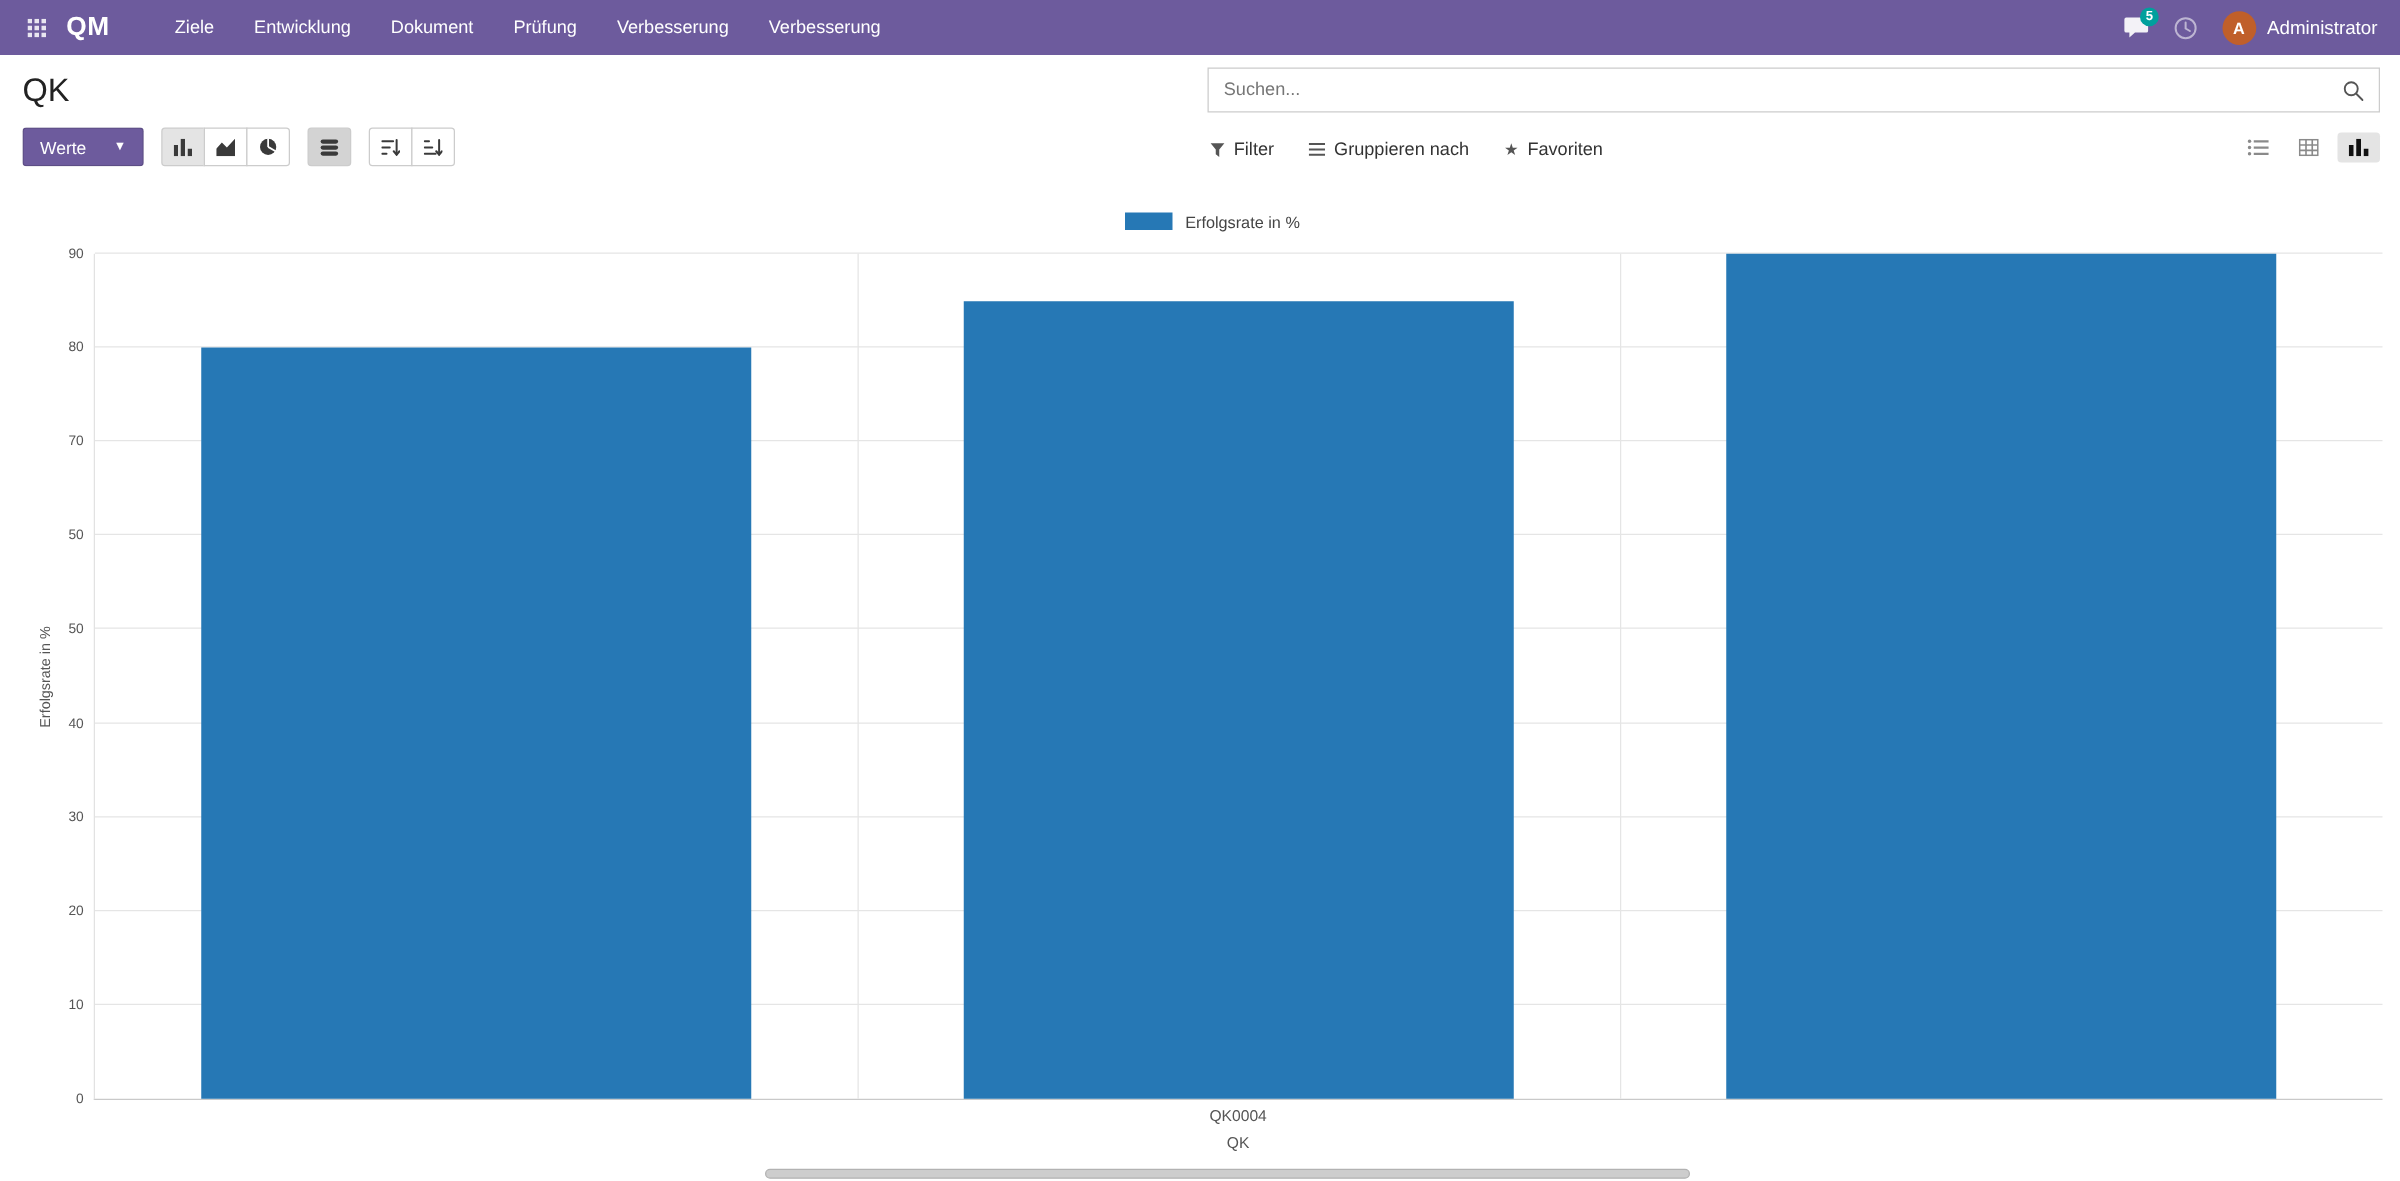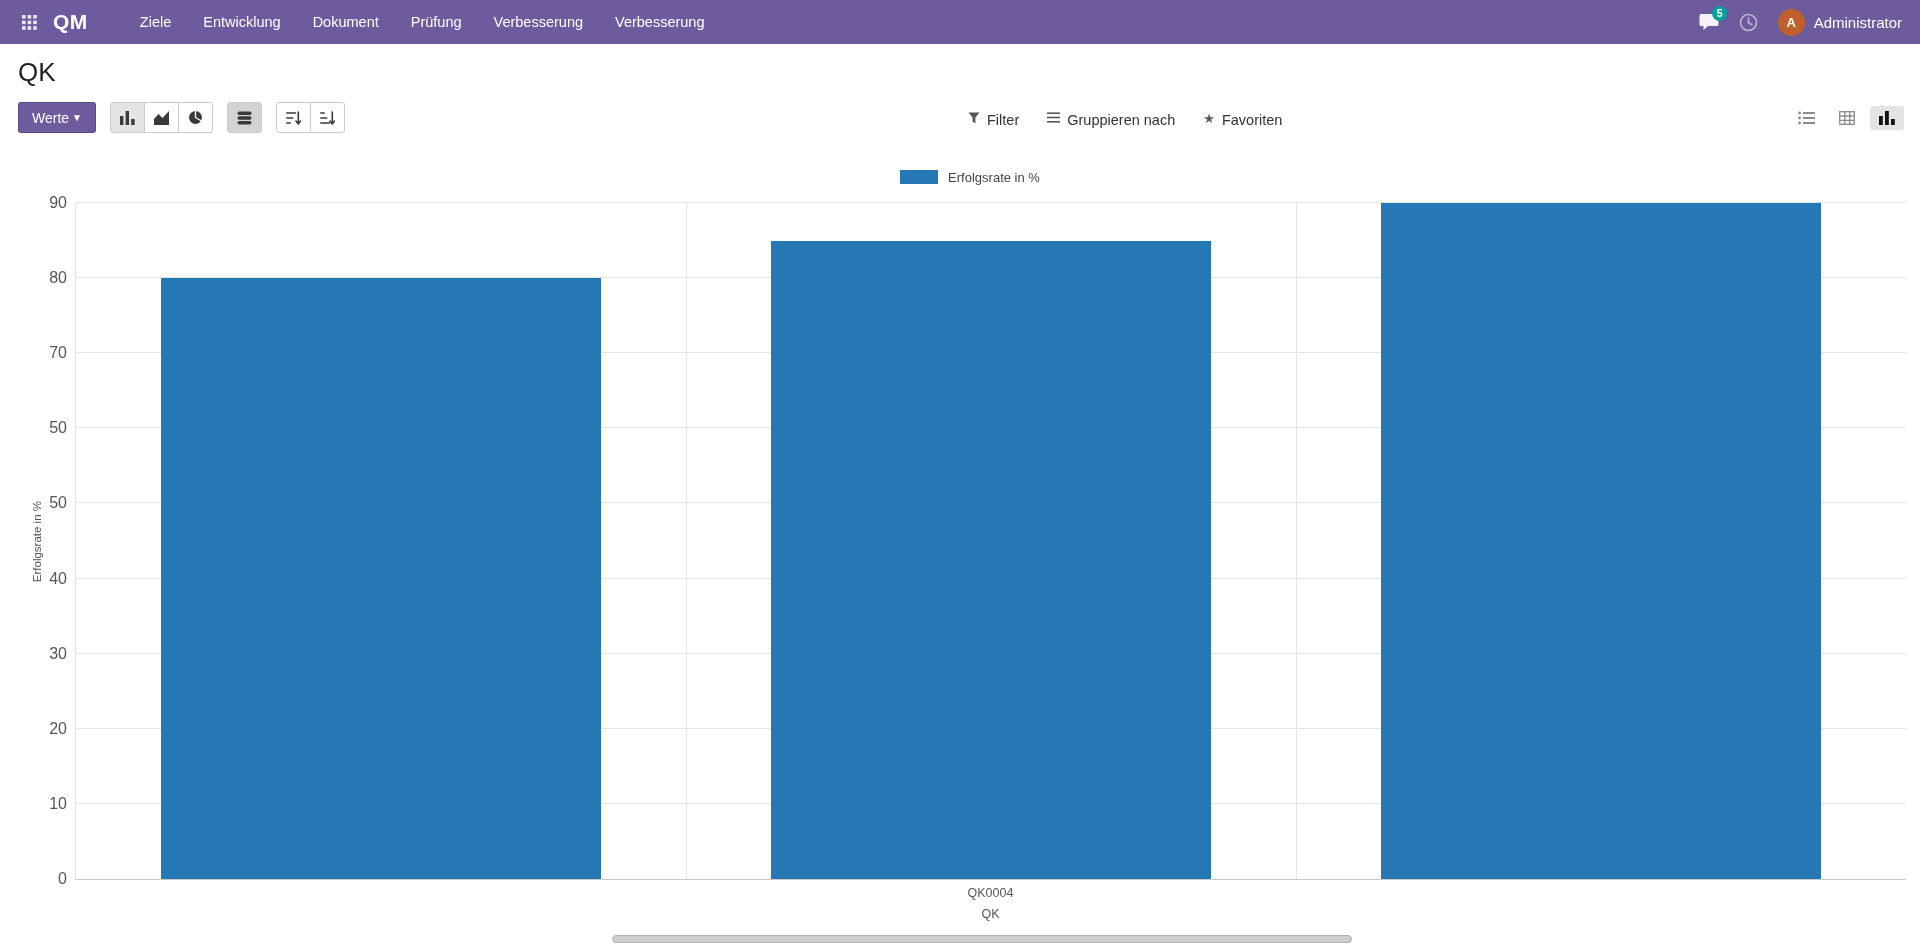--- a/index.html
+++ b/index.html
@@ -46,55 +46,55 @@
     color:#333; font-family:inherit; background:transparent;
   }
   .search-box input::placeholder { color:#767676; }
   .search-icon-btn { padding:0 12px; display:flex; cursor:pointer; }
 
   
   .toolbar-row { position:relative; display:flex; align-items:center; padding:6px 16px 10px 18px; height:47px; }
   .measures-btn {
     background:var(--navbar-bg,#6d5b9d); color:#fff; border:1px solid rgba(0,0,0,.15);
     height:31px; padding:0 13px; border-radius:3px; font-size:14px;
-    display:flex; gap:3px; align-items:center; cursor:pointer; font-family:inherit;text-align:center;
+    display:flex; gap:22px; align-items:center; cursor:pointer; font-family:inherit;text-align:center;
   }
   .caret { font-size:10px; line-height:1; }
   .btn-group { display:flex; margin-left:14px; }
   .icon-btn {
     width:35px; height:31px; background:#fff; border:1px solid #ccc;
     display:flex; align-items:center; justify-content:center; margin-left:-1px; cursor:pointer;
   }
   .btn-group .icon-btn:first-child { margin-left:0; border-radius:3px 0 0 3px; }
   .btn-group .icon-btn:last-child { border-radius:0 3px 3px 0; }
   .btn-group .icon-btn:only-child { border-radius:3px; }
   .icon-btn.pressed { background:#e4e4e4; }
   .icon-btn.pressed-dark { background:#d3d3d3; }
   .filter-group {
     position:absolute; left:968px; top:50%; transform:translateY(-50%);
     display:flex; align-items:center; gap:28px; font-size:14.5px; color:#333;
   }
-  .filter-item { display:flex; align-items:flex-start; gap:7px; cursor:pointer; white-space:nowrap; }
+  .filter-item { display:flex; align-items:center; gap:7px; cursor:pointer; white-space:nowrap; }
   .star-glyph { font-size:13px; color:#555; line-height:1; }
   .view-switcher { margin-left:auto; display:flex; align-items:center; gap:6px; }
   .view-btn { padding:5px 9px; border-radius:3px; display:flex; cursor:pointer; color:#8a8a8a; }
   .view-btn.active { background:#e4e4e4; color:#111; }
 
   
   .chart-region { position:relative; margin-top:24px;padding-left:20px; }
   .legend { display:flex; justify-content:center; align-items:center; gap:10px; font-size:13px; color:#444; height:20px; }
   .legend-swatch { width:38px; height:14px; background:var(--bar-color,#2678b5); }
 
   .plot-wrap { position:relative; margin:16px 14px 0 55px; height:677px; }
   .plot { position:absolute; inset:0; border-left:1px solid #e2e2e2; border-bottom:1px solid #c9c9c9; }
   .hgrid { position:absolute; left:0; right:0; height:1px; background:#e5e5e5; }
   .vgrid { position:absolute; top:0; bottom:0; width:1px; background:#e5e5e5; }
   .ytick {
     position:absolute; right:calc(100% + 9px); transform:translateY(50%);
-    font-size:16px; color:#555;
+    font-size:11px; color:#555;
   }
   .bars { position:absolute; inset:0; display:flex; align-items:flex-end; }
   .bar-slot { flex:1; display:flex; justify-content:center; align-items:flex-end; height:100%; }
   .bar { width:72%; background:var(--bar-color,#2678b5); cursor:pointer; }
   .y-axis-title-wrap {
     position:absolute; left:-48px; top:0; bottom:0; width:20px;
     display:flex; align-items:center; justify-content:center;
   }
   .y-axis-title {
     writing-mode:vertical-rl; transform:rotate(180deg);
@@ -159,20 +159,29 @@
     </div>
     <div class="user-wrap">
       <div class="avatar">A</div>
       <span class="user-name">Administrator</span>
     </div>
   </div>
 </header>
 
 <div class="header-row">
   <div class="page-title">QK</div>
+  <div class="search-box">
+    <input type="text" placeholder="Suchen..." style="">
+    <span class="search-icon-btn">
+      <svg width="17" height="17" viewBox="0 0 17 17">
+        <circle cx="7" cy="7" r="5.2" fill="none" stroke="#555" stroke-width="1.5"></circle>
+        <path d="M11 11 L16 16" stroke="#555" stroke-width="1.5" stroke-linecap="round"></path>
+      </svg>
+    </span>
+  </div>
 </div>
 
 <div class="toolbar-row">
   <button class="measures-btn">
     <span>Werte</span>
     <span class="caret">▼</span>
   </button>
 
   <div class="btn-group">
     <div class="icon-btn pressed">

